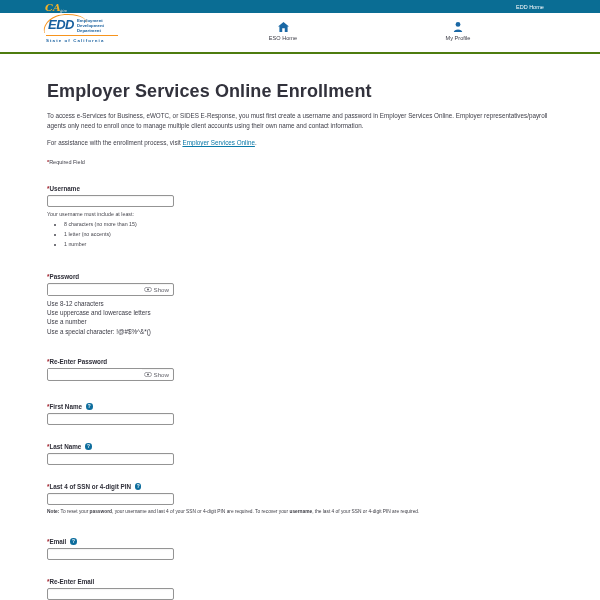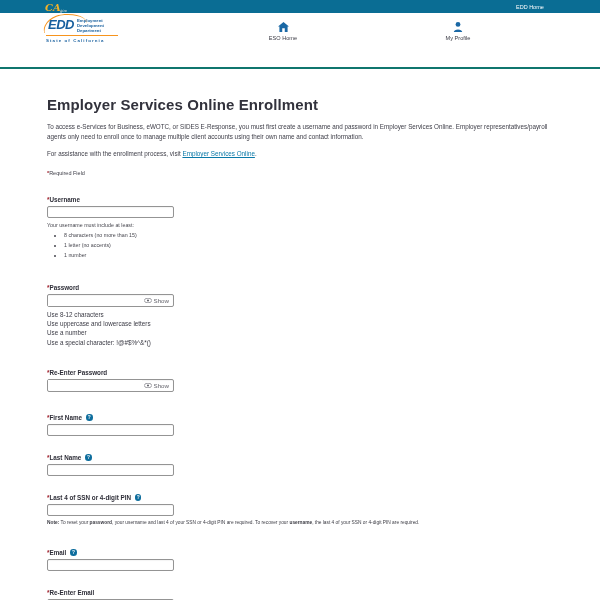--- a/index.html
+++ b/index.html
@@ -10,42 +10,42 @@
   .topbar { position:relative; height:13px; background:#0a6d94; }
   .ca-logo { position:absolute; left:45px; top:0; height:13px; display:flex; align-items:flex-end; cursor:pointer; }
   .ca-logo .ca { font-family:"DejaVu Serif", serif; font-style:italic; font-weight:bold;
     color:#f3b229; font-size:10px; line-height:10px; }
   .ca-logo .gov { font-family:"DejaVu Serif", serif; font-style:italic; color:#e8e4d8;
     font-size:4px; margin-left:-1px; margin-top:4px; }
   .topbar-link { position:absolute; left:516px; top:0; height:13px; display:flex; align-items:center;
     color:#fff; font-size:5.5px; cursor:pointer; }
 
   
-  .header { position:relative; height:56px; background:#fff; border-bottom:2px solid #0f766e; }
+  .header { position:relative; height:41px; background:#fff; border-bottom:2px solid #4d7c0f; }
   .edd-logo { position:absolute; left:46px; top:5px; width:72px; cursor:pointer; }
   .edd-row { display:flex; align-items:flex-start; position:relative; padding-left:2px; }
   .edd-swoosh { position:absolute; left:-3px; top:-4px; width:44px; height:18px;
     border:solid #f7941d; border-width:1.5px 0 0 1.5px; border-radius:50% 50% 0 0 / 90% 60% 0 0;
     transform:rotate(-4deg); pointer-events:none; }
   .edd-word { font-size:13px; font-weight:bold; font-style:italic; color:#175f9e;
     letter-spacing:-0.5px; line-height:14px; }
   .edd-lines { margin-left:3px; margin-top:1px; }
   .edd-lines div { font-size:4.3px; font-weight:bold; color:#175f9e; line-height:4.8px; }
   .edd-state { margin-top:2px; border-top:1.2px solid #f7941d; padding-top:1.5px;
     font-size:4.4px; font-weight:bold; color:#175f9e; letter-spacing:1.1px; white-space:nowrap; }
   .nav-item { position:absolute; top:9px; width:70px; display:flex; flex-direction:column;
     align-items:center; cursor:pointer; }
   .nav-item svg { display:block; }
   .nav-label { margin-top:3px; font-size:5.6px; color:#3a3a44; }
   .nav-eso { left:248px; }
   .nav-profile { left:423px; }
 
   
   .content { padding:27px 47px 0 47px; }
-  h1 { font-size:15px; font-weight:bold; color:#32323c; letter-spacing:0.1px; }
+  h1 { font-size:18px; font-weight:bold; color:#32323c; letter-spacing:0.1px; }
   .intro { margin-top:9px; font-size:6.3px; line-height:9.5px; color:#3d3d47; }
   .assist { margin-top:9px; font-size:6.3px; color:#3d3d47; }
   .assist a { color:#0a79a8; text-decoration:underline; cursor:pointer; }
   .required-note { margin-top:13px; font-size:5.5px; color:#3d3d47; }
   .ast { color:#a0212c; font-weight:bold; }
 
   .field { margin-top:20px; }
   .field.pw { margin-top:26px; }
   .field.tight { margin-top:18px; }
   .field-label { font-size:6.3px; font-weight:bold; color:#2e2e38; display:flex; align-items:center; }

